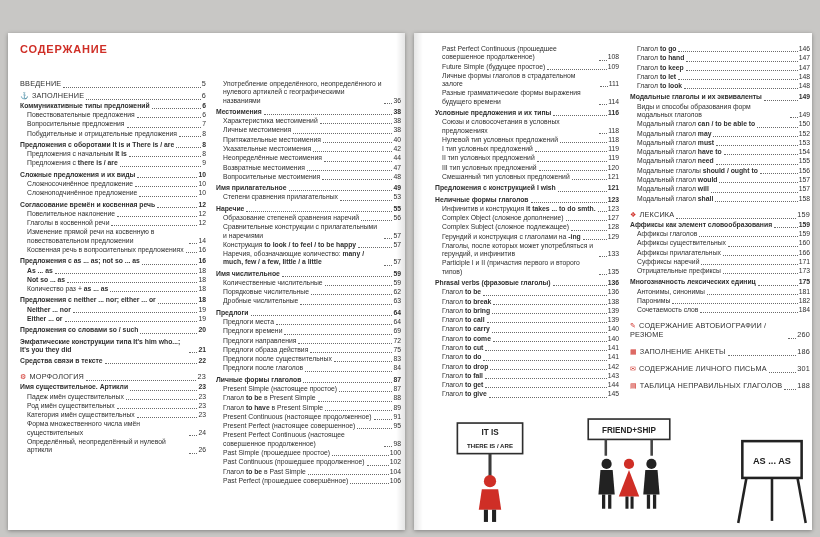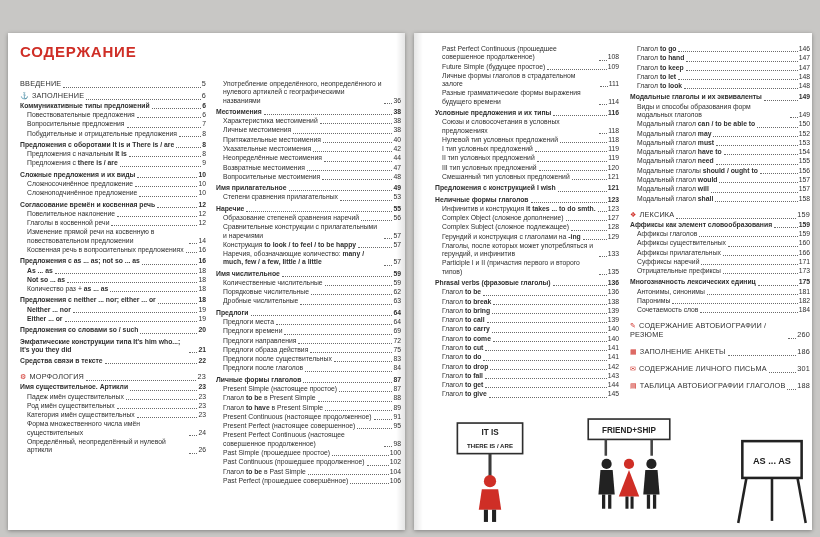--- a/index.html
+++ b/index.html
@@ -3,21 +3,21 @@
 <meta charset="utf-8">
 <style>
   *{box-sizing:border-box;margin:0;padding:0}
   html,body{width:820px;height:537px}
   body{background:#c8c7c5;font-family:"Liberation Sans",sans-serif;overflow:hidden;position:relative}
   .page{position:absolute;top:33px;height:497px;background:#ffffff;box-shadow:0 1px 4px rgba(0,0,0,.35)}
   .page.left{left:8px;width:397px}
   .page.right{left:414px;width:398px}
   .page.left::after{content:"";position:absolute;top:0;right:0;width:9px;height:100%;background:linear-gradient(to left,rgba(0,0,0,.10),rgba(0,0,0,0))}
   .page.right::before{content:"";position:absolute;top:0;left:0;width:9px;height:100%;background:linear-gradient(to right,rgba(0,0,0,.10),rgba(0,0,0,0))}
-  .heading{position:absolute;left:12px;top:10px;font-size:15px;font-weight:bold;color:#cf2e26;letter-spacing:.8px}
+  .heading{position:absolute;left:12px;top:10px;font-size:11px;font-weight:bold;color:#cf2e26;letter-spacing:.8px}
   .col{position:absolute;color:#2f2f2f}
   #col0{left:12px;top:47px;width:186px}
   #col1{left:208px;top:47px;width:185px}
   #col2{left:21px;top:12px;width:184px}
   #col3{left:216px;top:12px;width:180px}
   .row{display:flex;align-items:flex-end;font-size:6.8px;line-height:1.22;margin-bottom:1px;color:#2f2f2f}
   .row.s-h{font-weight:normal;font-size:7.3px;letter-spacing:.2px}
   .row.s-b{font-weight:bold}
   .row.l-1{padding-left:7px}
   .row.g1{margin-top:3px}
@@ -712,21 +712,21 @@
         <span class="txt"><span class="sec-icon">▦</span><span>ЗАПОЛНЕНИЕ АНКЕТЫ</span></span>
         <span class="dots"></span>
         <span class="pg">186</span>
       </div>
       <div class="row s-h l-0 g2">
         <span class="txt"><span class="sec-icon">✉</span><span>СОДЕРЖАНИЕ ЛИЧНОГО ПИСЬМА</span></span>
         <span class="dots"></span>
         <span class="pg">301</span>
       </div>
       <div class="row s-h l-0 g2">
-        <span class="txt"><span class="sec-icon">▤</span><span>ТАБЛИЦА АВТОБИОГРАФИИ ГЛАГОЛОВ</span></span>
+        <span class="txt"><span class="sec-icon">▤</span><span>ТАБЛИЦА НЕПРАВИЛЬНЫХ ГЛАГОЛОВ</span></span>
         <span class="dots"></span>
         <span class="pg">188</span>
       </div>
     </div>
 
   <div class="illus" id="illus-itis">
     <svg viewBox="0 0 70 102" width="72" height="104">
       <rect x="3" y="2" width="64" height="30" fill="#ffffff" stroke="#2e2e2e" stroke-width="1.6"></rect>
       <text x="35" y="14" text-anchor="middle" font-size="8" font-weight="bold" fill="#222222">IT IS</text>
       <text x="35" y="26" text-anchor="middle" font-size="6" font-weight="bold" fill="#222222">THERE IS / ARE</text>

